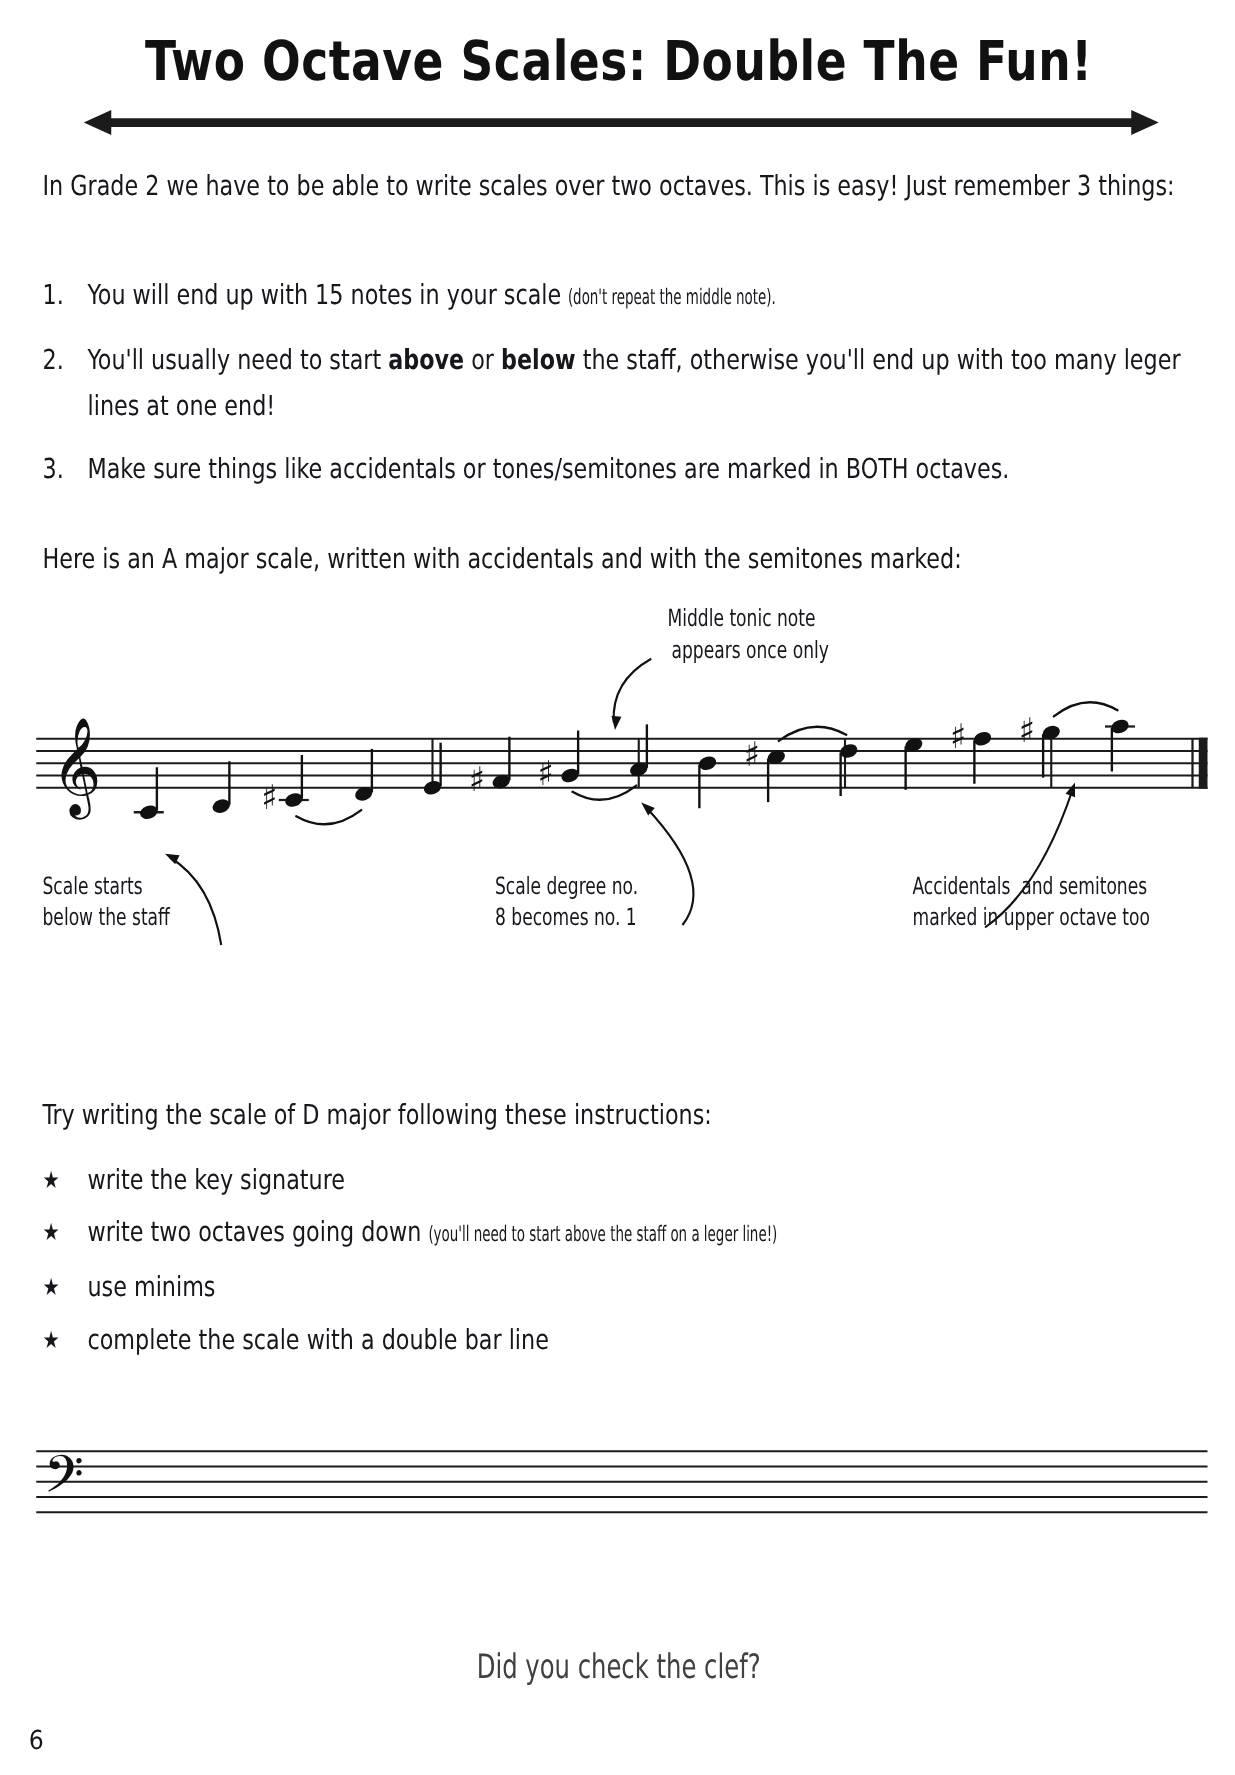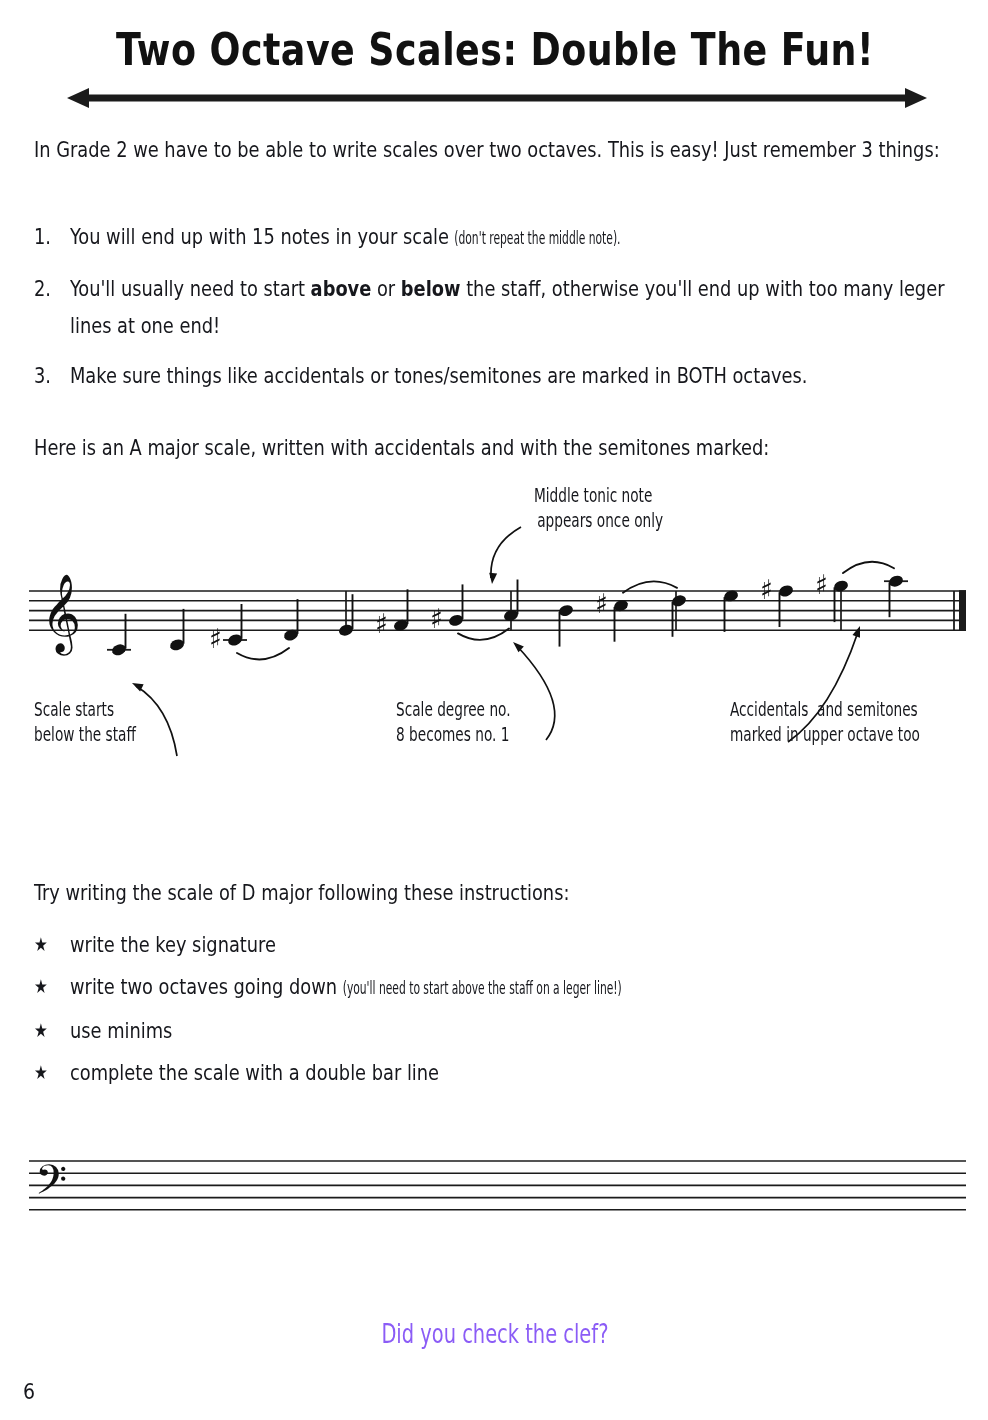--- a/index.html
+++ b/index.html
@@ -77,21 +77,21 @@
   .bullets{position:absolute;left:33px;top:928px;width:1040px;}
   .bitem{position:relative;padding-left:40px;margin-bottom:9px;
     font-family:"DejaVu Sans Condensed","Liberation Sans",sans-serif;
     font-size:22px;line-height:33px;color:#16171c;
     transform:scaleX(0.90);transform-origin:left top;}
   .bitem .star{position:absolute;left:0;top:0;font-size:19px;line-height:33px;}
 
   .footer-note{
     position:absolute;left:0;top:1318px;width:988px;text-align:center;
     font-family:"DejaVu Sans Condensed","Liberation Sans",sans-serif;
-    font-size:27px;color:#8b5cf6;
+    font-size:27px;color:#404040;
   }
   .footer-note span{display:inline-block;transform:scaleX(0.80);}
   .pageno{
     position:absolute;left:22px;top:1380px;
     font-family:"DejaVu Sans Condensed","Liberation Sans",sans-serif;
     font-size:21px;color:#16171c;
   }
 </style>
 </head>
 <body>

